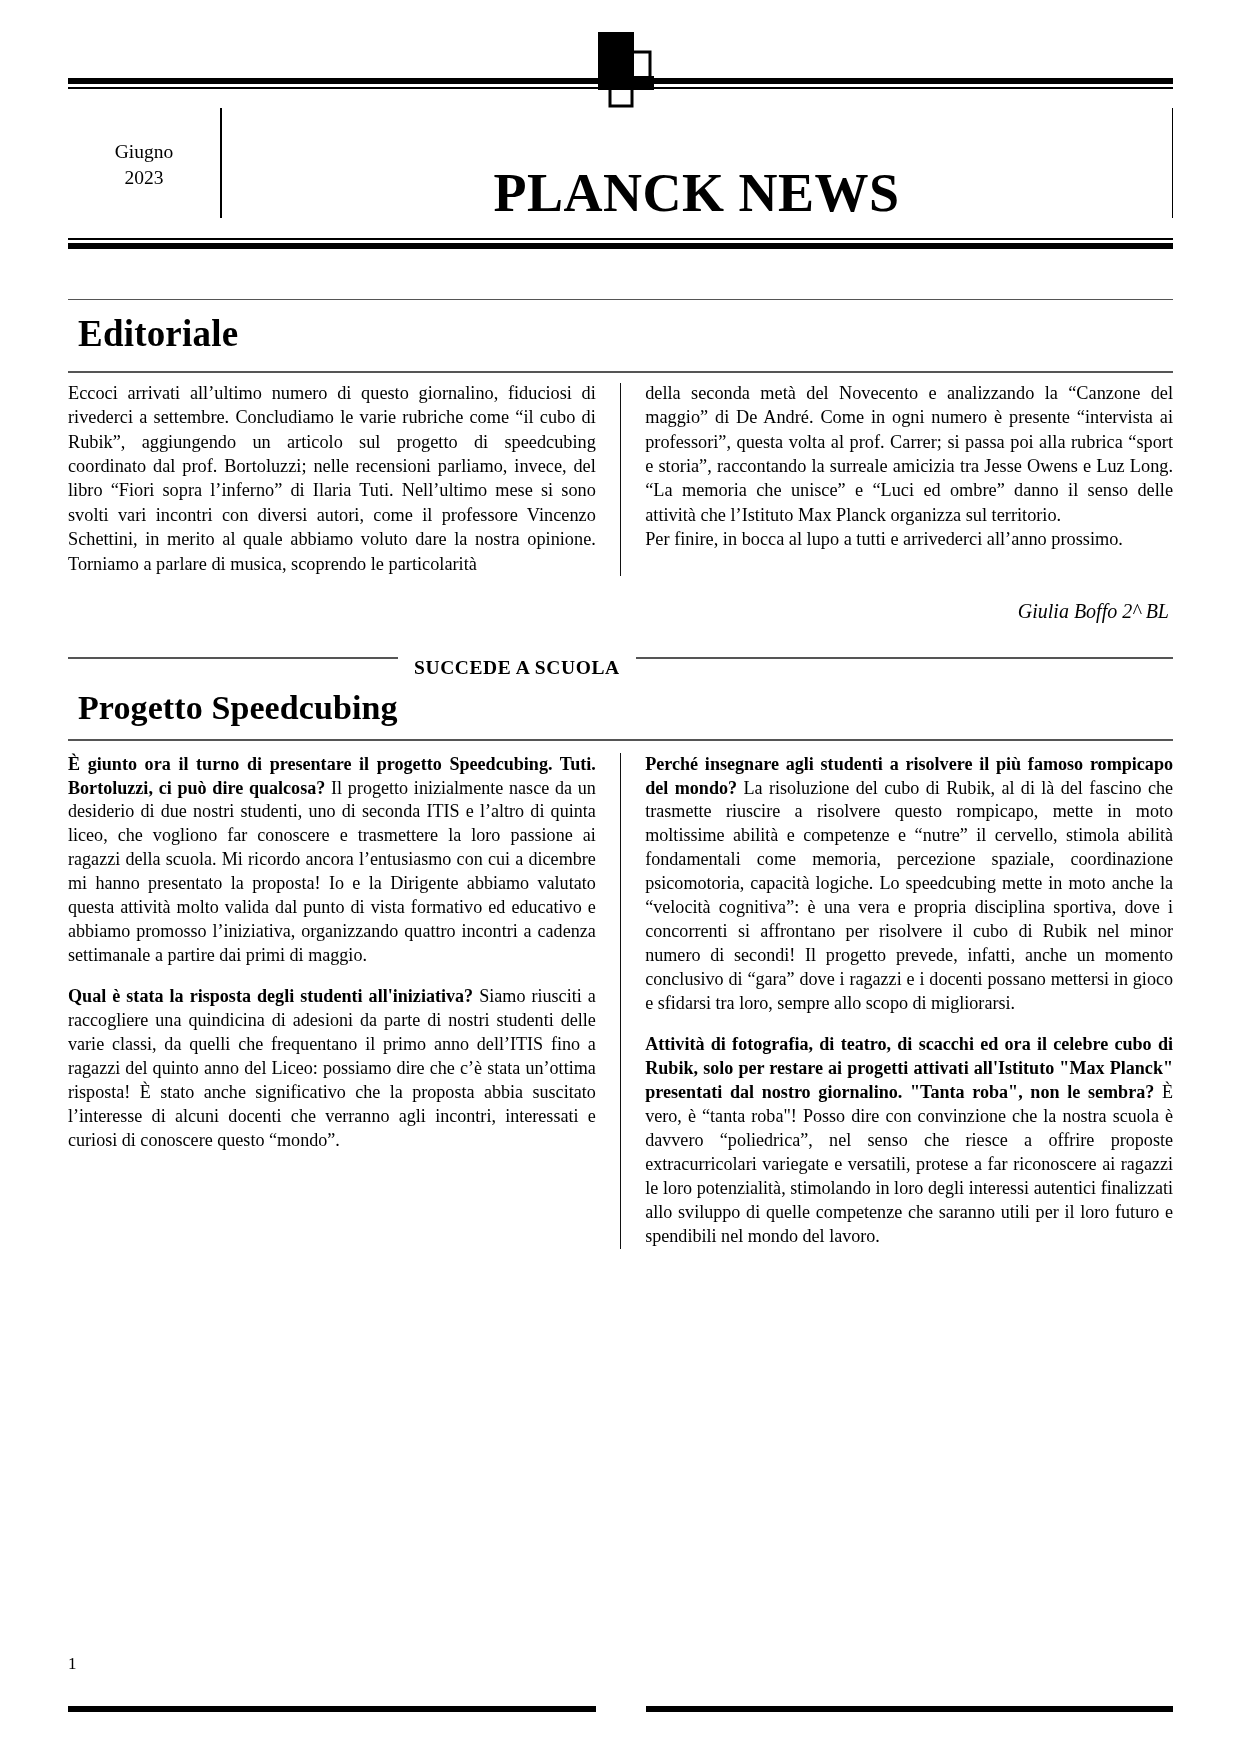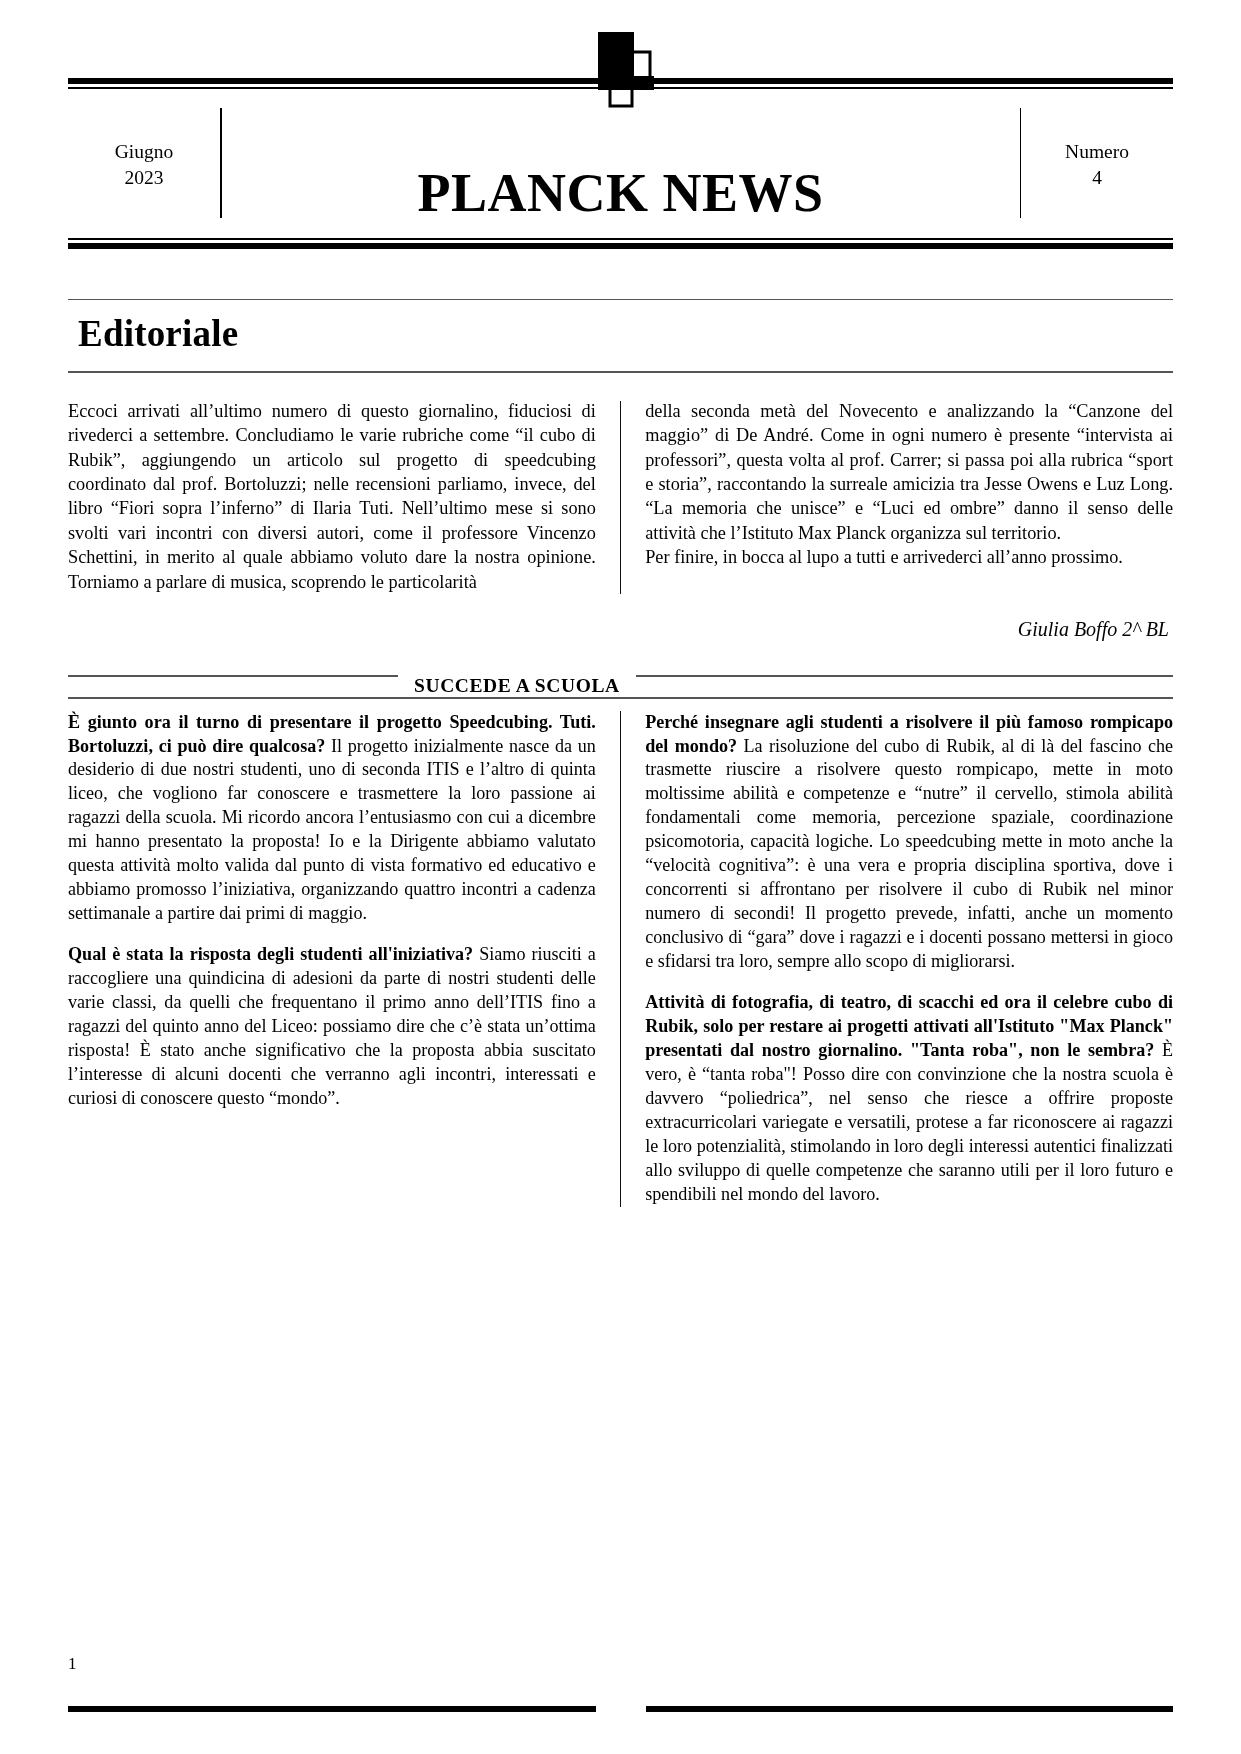--- a/index.html
+++ b/index.html
@@ -124,21 +124,21 @@
   }
   .section-heading {
     font-size: 37px;
     font-weight: 700;
     letter-spacing: 0.2px;
     padding: 12px 0 16px 10px;
   }
 
   .columns {
     display: flex;
-    margin-top: 26px;
+    margin-top: 8px;
   }
   .col {
     flex: 1;
     font-size: 18.3px;
     line-height: 1.335;
     text-align: justify;
     text-justify: inter-word;
     hyphens: none;
   }
   .col-divider {
@@ -247,24 +247,20 @@
     <div class="masthead-body">
       <div class="masthead-side">
         <div>Giugno</div>
         <div>2023</div>
       </div>
       <div class="masthead-sep-left"></div>
       <div class="masthead-center">
         <div class="masthead-title">PLANCK NEWS</div>
       </div>
       <div class="masthead-sep-right"></div>
-      <div class="masthead-side">
-        <div>Numero</div>
-        <div>4</div>
-      </div>
     </div>
 
     <div class="masthead-rule-bottom">
       <div class="thin"></div>
       <div class="thick"></div>
     </div>
   </div>
 
   <div class="section-block">
     <div class="hrule-grey"></div>
@@ -284,20 +280,21 @@
 
     <div class="byline">Giulia Boffo 2^ BL</div>
   </div>
 
   <div class="band">
     <div class="line line-left"></div>
     <div class="label">SUCCEDE A SCUOLA</div>
     <div class="line"></div>
   </div>
 
+  <div class="article-heading">Progetto Speedcubing</div>
   <div class="hrule-grey"></div>
 
   <div class="columns-article">
     <div class="col">
       <div class="block">
         <span class="q">È giunto ora il turno di presentare il progetto Speedcubing. Tuti. Bortoluzzi, ci può dire qualcosa?</span>
         <span>Il progetto inizialmente nasce da un desiderio di due nostri studenti, uno di seconda ITIS e l’altro di quinta liceo, che vogliono far conoscere e trasmettere la loro passione ai ragazzi della scuola. Mi ricordo ancora l’entusiasmo con cui a dicembre mi hanno presentato la proposta! Io e la Dirigente abbiamo valutato questa attività molto valida dal punto di vista formativo ed educativo e abbiamo promosso l’iniziativa, organizzando quattro incontri a cadenza settimanale a partire dai primi di maggio.</span>
       </div>
       <div class="block">
         <span class="q">Qual è stata la risposta degli studenti all'iniziativa?</span>

